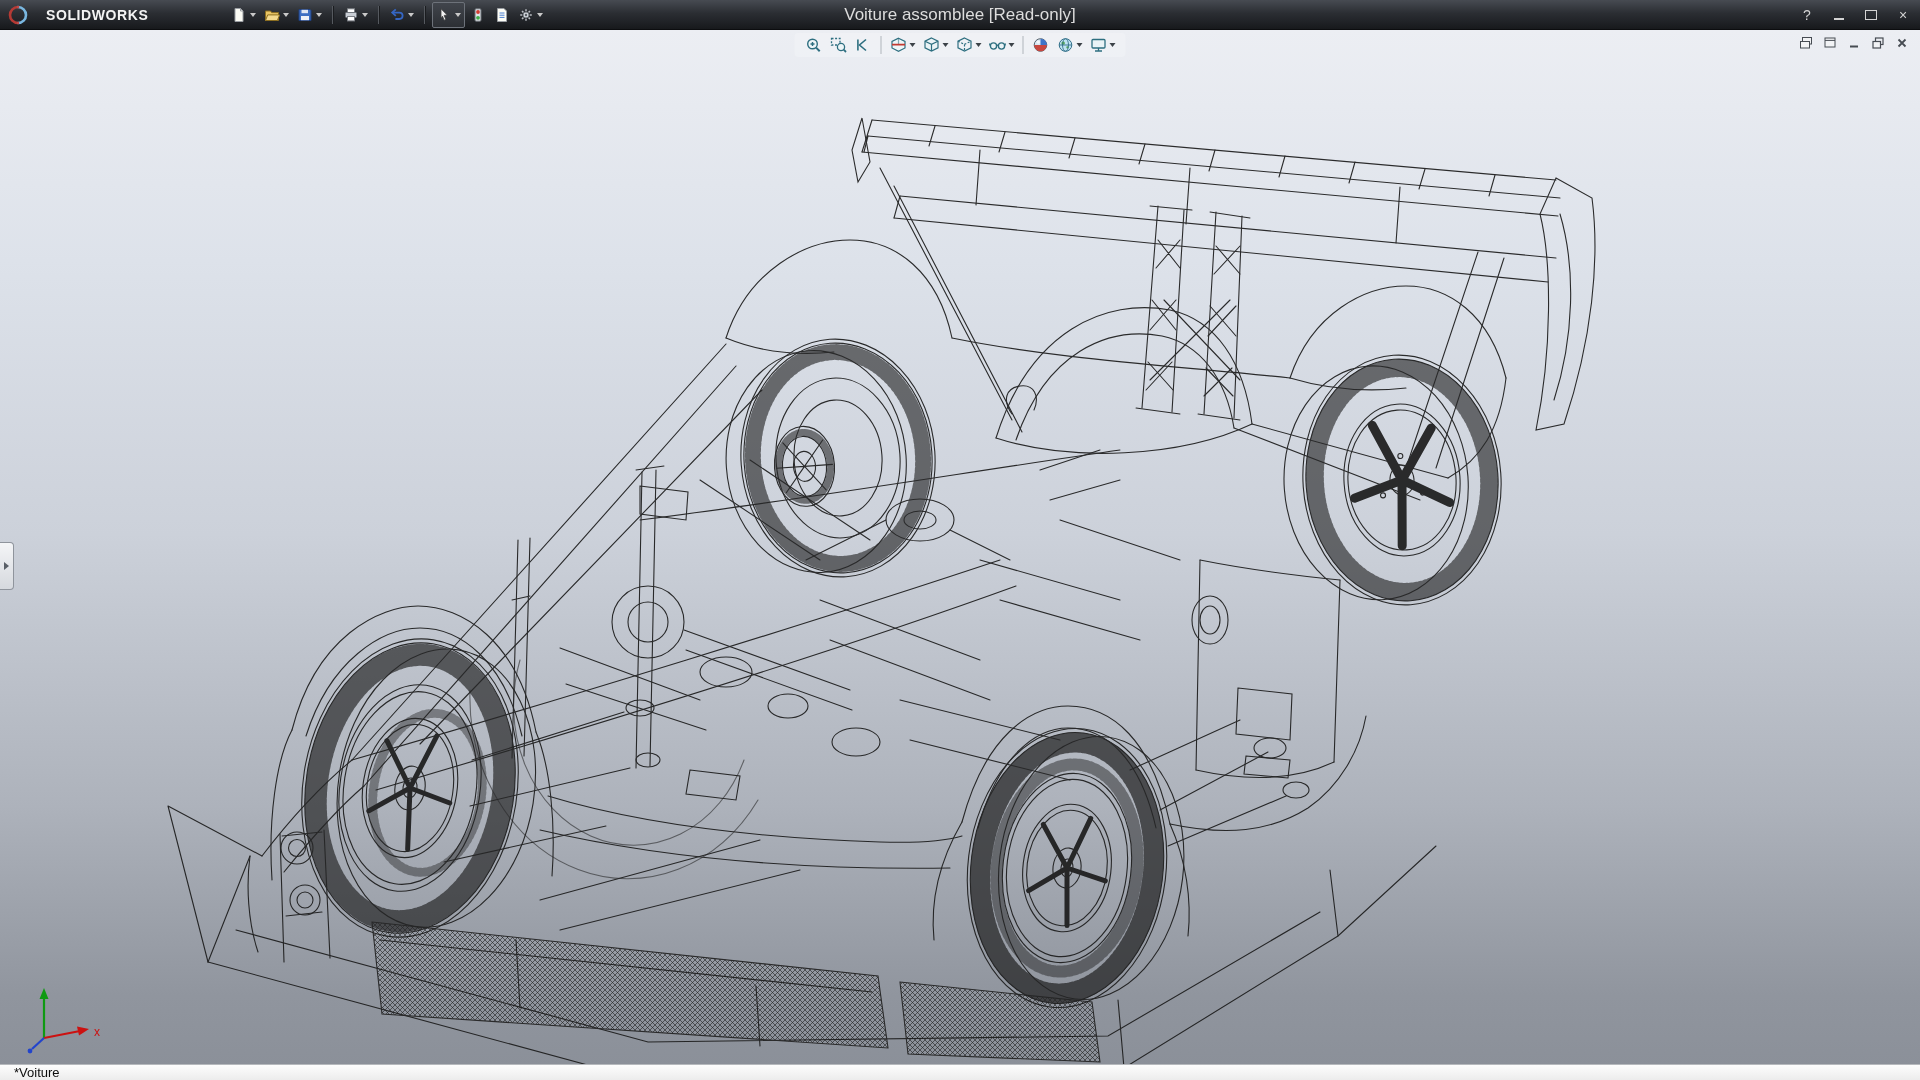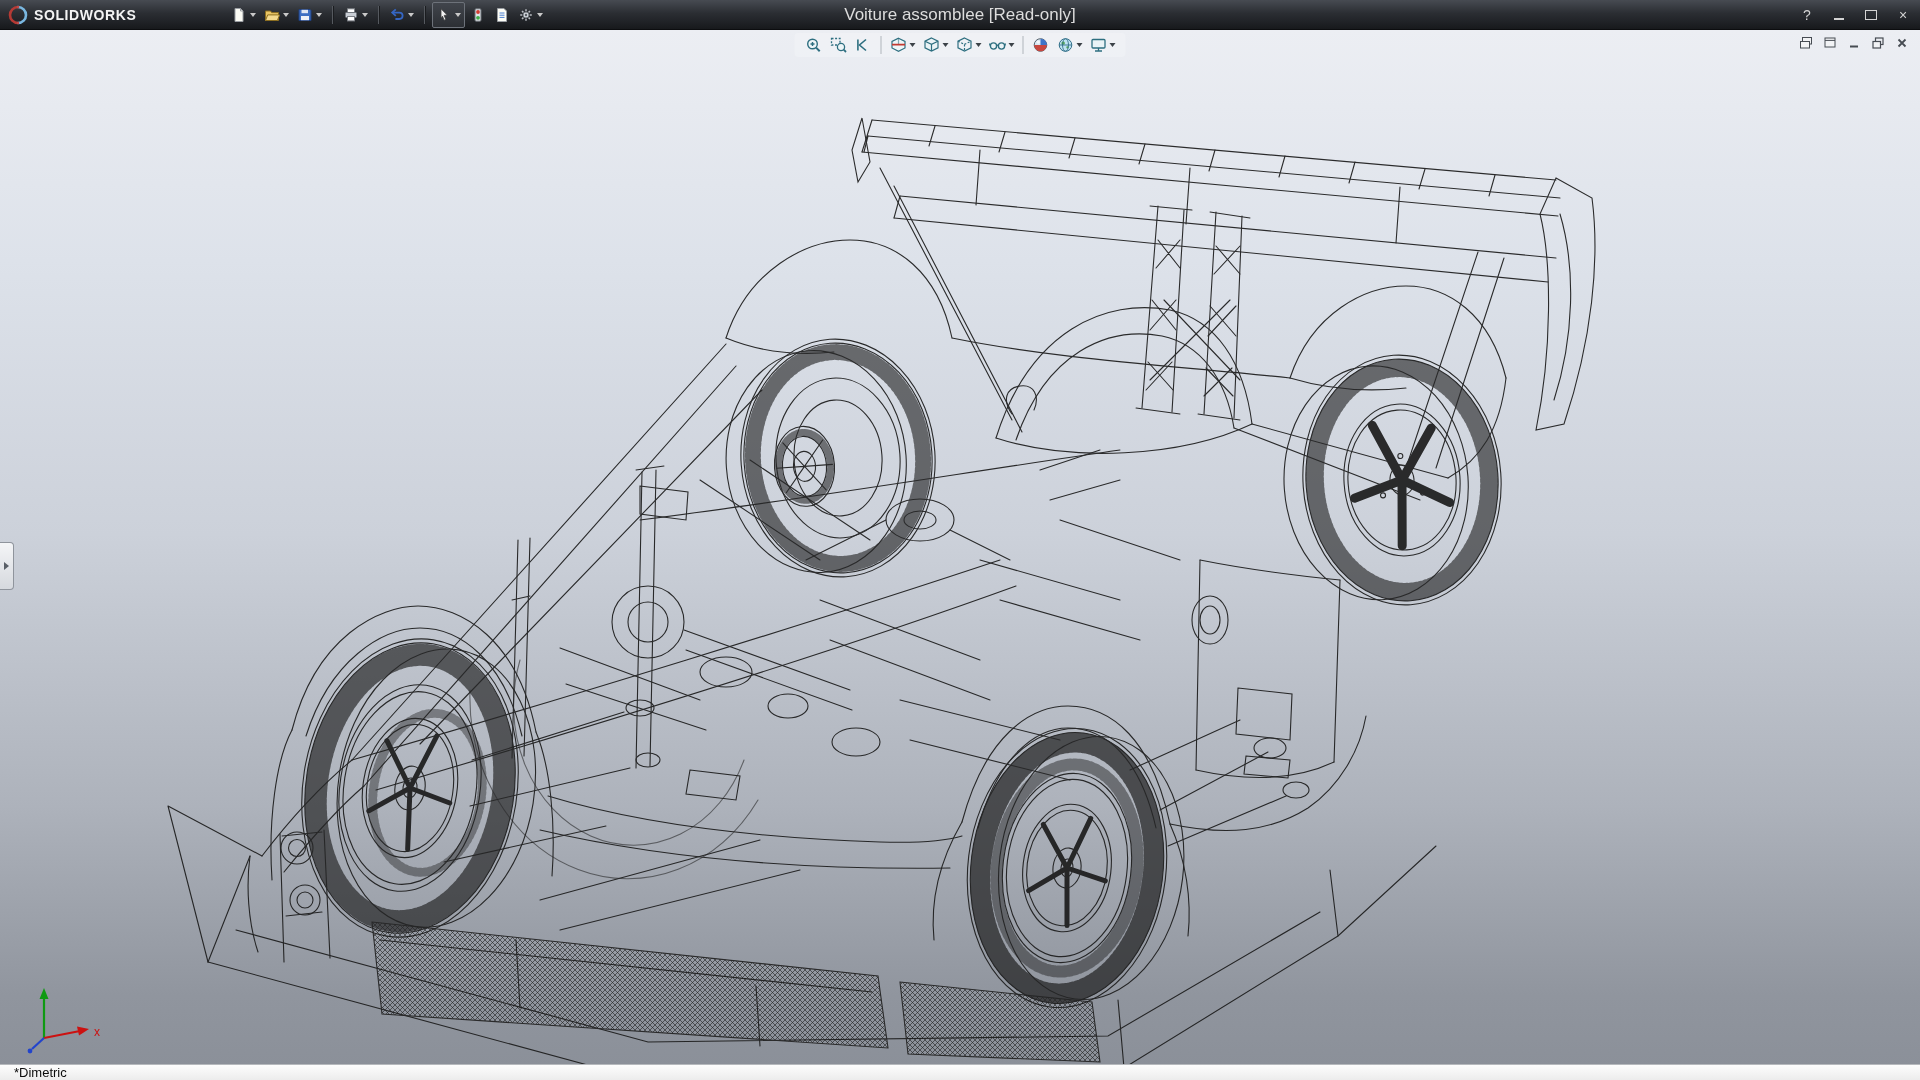--- a/index.html
+++ b/index.html
@@ -7,21 +7,21 @@
     width:1920px;height:1080px;position:relative;overflow:hidden;
     font-family:"Liberation Sans", sans-serif;background:#8d929b;
   }
   
   .titlebar{
     position:absolute;top:0;left:0;width:1920px;height:30px;z-index:40;
     background:linear-gradient(180deg,#474b52 0%,#2b2e33 45%,#17191c 100%);
     display:flex;align-items:center;color:#e4e4e4;
     border-bottom:1px solid #0c0d0f;box-sizing:border-box;
   }
-  .brand{display:flex;align-items:center;gap:6px;margin-left:8px;width:190px;flex:0 0 auto;}
+  .brand{display:flex;align-items:center;gap:18px;margin-left:8px;width:190px;flex:0 0 auto;}
   .brand-text{font-size:14px;font-weight:700;letter-spacing:.6px;color:#f4f4f4;}
   .tb-tools{display:flex;align-items:center;gap:2px;margin-left:30px;}
   .tb-btn{display:flex;align-items:center;height:24px;padding:0 3px;border-radius:2px;}
   .tb-btn.pressed{border:1px solid #6d727a;background:linear-gradient(#41454c,#2c2f34);}
   .dd{width:0;height:0;border-left:3.5px solid transparent;border-right:3.5px solid transparent;border-top:4px solid #c9c9c9;margin-left:3px;}
   .tb-sep{width:1px;height:18px;background:#55595f;margin:0 5px;box-shadow:1px 0 0 #1b1d20;}
   .title-text{position:absolute;left:50%;transform:translateX(-50%);font-size:17px;color:#dcdcdc;white-space:nowrap;}
   .win-controls{position:absolute;right:8px;top:0;height:30px;display:flex;align-items:center;gap:14px;}
   .wc-btn{color:#d3d3d3;font-size:14px;line-height:14px;display:flex;align-items:center;justify-content:center;width:18px;height:18px;}
   .wc-min{display:block;width:10px;height:0;border-bottom:2px solid #d3d3d3;margin-top:8px;}
@@ -499,15 +499,15 @@
       <polygon points="26,8 21.5,19 30.5,19" fill="#0f9a12" stroke="none"></polygon>
       <line x1="26" y1="58" x2="62" y2="51" stroke="#cc1111"></line>
       <polygon points="71,49 59,46.5 61,55.5" fill="#cc1111" stroke="none"></polygon>
       <line x1="26" y1="58" x2="14" y2="69" stroke="#2244cc"></line>
       <circle cx="12" cy="71" r="2.4" fill="#2244cc" stroke="none"></circle>
     </g>
     <text x="76" y="56" font-size="12" fill="#cc1111">x</text>
   </svg>
 
   <div class="statusbar">
-    <span class="view-label">*Dimetric</span>
+    <span class="view-label">*Voiture</span>
   </div>
 </div>
 
 </body></html>

